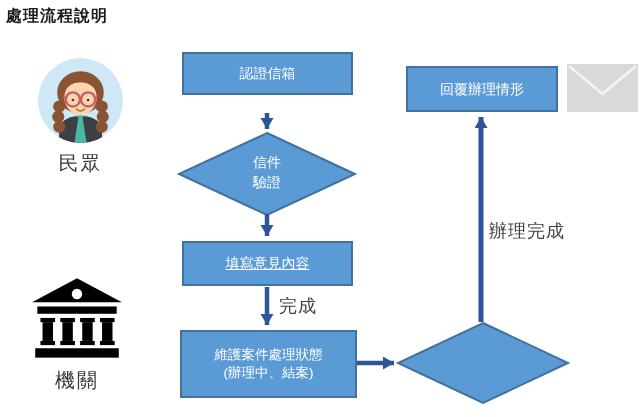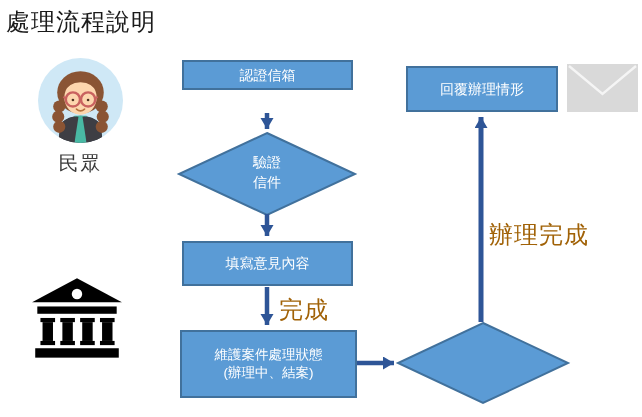--- a/index.html
+++ b/index.html
@@ -12,22 +12,22 @@
     position: relative;
     width: 642px;
     height: 417px;
     background: #ffffff;
     overflow: hidden;
   }
   .page-title {
     position: absolute;
     left: 6px;
     top: 6px;
-    font-size: 24px;
-    font-weight: 400;
+    font-size: 16px;
+    font-weight: 700;
     color: #1a1a1a;
     letter-spacing: 1px;
   }
   .connectors {
     position: absolute;
     left: 0; top: 0;
     width: 642px;
     height: 417px;
     z-index: 1;
   }
@@ -39,40 +39,40 @@
     box-sizing: border-box;
     display: flex;
     flex-direction: column;
     align-items: center;
     justify-content: center;
     color: #ffffff;
     font-size: 14px;
     text-align: center;
     line-height: 1.35;
   }
-  .node-verify-mailbox { left: 182px; top: 60px;  width: 171px; height: 30px; }
-  .node-fill-opinion   { left: 182px; top: 241px; width: 171px; height: 45px; }
+  .node-verify-mailbox { left: 182px; top: 52px;  width: 171px; height: 43px; }
+  .node-fill-opinion   { left: 182px; top: 241px; width: 171px; height: 45px; text-decoration: underline; }
   .node-maintain       { left: 180px; top: 330px; width: 177px; height: 68px; font-size: 13.5px; }
   .node-reply          { left: 406px; top: 66px;  width: 152px; height: 46px; align-items: center; }
   .diamond-label {
     position: absolute;
     z-index: 2;
     color: #ffffff;
     font-size: 14px;
     text-align: center;
     line-height: 1.4;
     width: 100px;
   }
   .diamond-label-verify  { left: 217px; top: 153px; }
   .diamond-label-status  { left: 433px; top: 354px; }
   .edge-label {
     position: absolute;
     z-index: 2;
-    color: #a16207;
-    font-size: 24px;
+    color: #404040;
+    font-size: 18px;
     letter-spacing: 1px;
   }
   .edge-label-done          { left: 279px; top: 294px; }
   .edge-label-handling-done { left: 489px; top: 219px; }
   .actor {
     position: absolute;
     z-index: 2;
     display: flex;
     flex-direction: column;
     align-items: center;
@@ -165,29 +165,30 @@
           <rect x="29" y="60" width="14" height="4"></rect>
         <rect x="48" y="38" width="14" height="4"></rect>
           <rect x="50" y="42" width="10" height="18"></rect>
           <rect x="48" y="60" width="14" height="4"></rect>
         <rect x="67" y="38" width="14" height="4"></rect>
           <rect x="69" y="42" width="10" height="18"></rect>
           <rect x="67" y="60" width="14" height="4"></rect>
       </g>
       <rect x="5" y="67" width="80" height="9" fill="#000000"></rect>
     </svg>
+    <div class="actor-label">機關</div>
   </div>
 
   <div class="node node-verify-mailbox">
     <span>認證信箱</span>
   </div>
 
   <div class="diamond-label diamond-label-verify">
+    <div>信件</div>
     <div>驗證</div>
-    <div>信件</div>
   </div>
 
   <div class="node node-fill-opinion">
     <span>填寫意見內容</span>
   </div>
 
   <div class="node node-maintain">
     <div>維護案件處理狀態</div>
     <div>(辦理中、結案)</div>
   </div>

